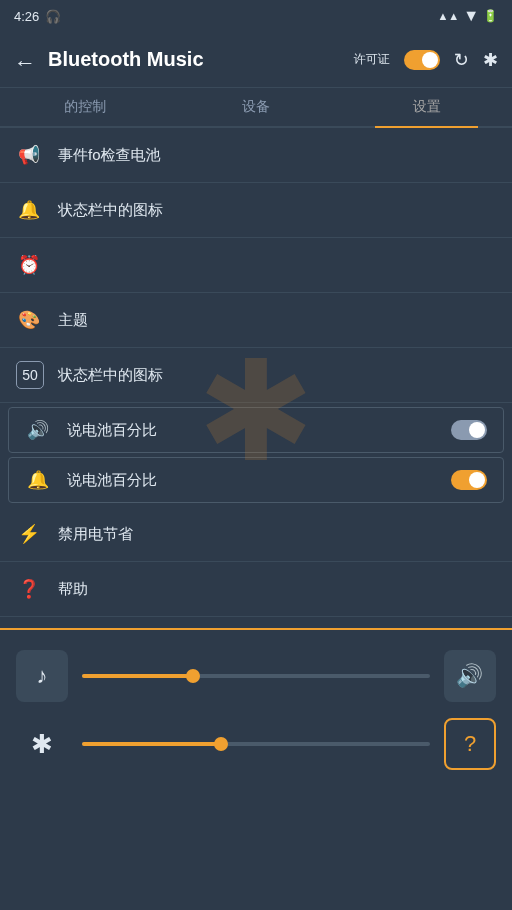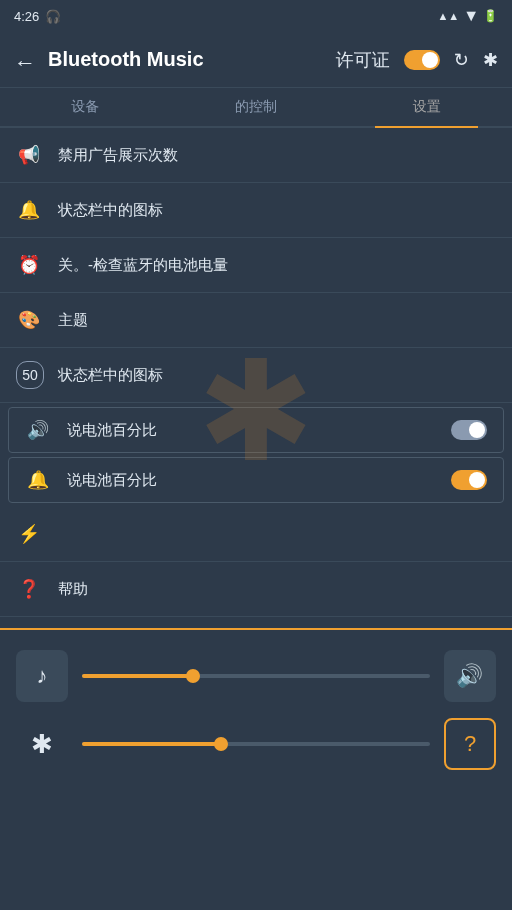--- a/index.html
+++ b/index.html
@@ -54,21 +54,21 @@
       font-size: 20px;
       font-weight: bold;
       color: #ffffff;
     }
     .header-right {
       display: flex;
       align-items: center;
       gap: 14px;
     }
     .permission-label {
-      font-size: 18px;
+      font-size: 12px;
       color: #e0e8f0;
     }
     .toggle-on {
       width: 36px;
       height: 20px;
       background: #f0a030;
       border-radius: 10px;
       position: relative;
       cursor: pointer;
     }
@@ -312,71 +312,71 @@
   <div class="header-right">
     <span class="permission-label">许可证</span>
     <div class="toggle-on"></div>
     <span style="font-size:18px; color:#e0e8f0; cursor:pointer;">↻</span>
     <span style="font-size:18px; color:#e0e8f0; cursor:pointer;">✱</span>
   </div>
 </div>
 
 <div class="tab-bar">
   <div class="tab">
+    <span>的控制</span>
+  </div>
+  <div class="tab">
     <span>设备</span>
-  </div>
-  <div class="tab">
-    <span>的控制</span>
   </div>
   <div class="tab active">
     <span>设置</span>
   </div>
 </div>
 
 <div class="settings-content">
 
   <div class="setting-item">
     <div class="setting-icon">📢</div>
-    <span class="setting-text">禁用广告展示次数</span>
+    <span class="setting-text">事件fo检查电池</span>
   </div>
 
   <div class="setting-item">
     <div class="setting-icon">🔔</div>
     <span class="setting-text">状态栏中的图标</span>
   </div>
 
   <div class="setting-item">
     <div class="setting-icon">⏰</div>
-    <span class="setting-text">关。-检查蓝牙的电池电量</span>
   </div>
 
   <div class="setting-item">
     <div class="setting-icon">🎨</div>
     <span class="setting-text">主题</span>
   </div>
 
   <div class="setting-item">
-    <div class="setting-icon" style="font-size:14px; border:1px solid #8a9ab0; border-radius:11px; padding:2px 4px;">50</div>
+    <div class="setting-icon" style="font-size:14px; border:1px solid #8a9ab0; border-radius:5px; padding:2px 4px;">50</div>
     <span class="setting-text">状态栏中的图标</span>
   </div>
 
   <div class="setting-item-toggle">
     <div class="setting-icon">🔊</div>
     <span class="setting-text">说电池百分比</span>
     <div class="toggle-off"></div>
   </div>
 
   <div class="setting-item-toggle">
     <div class="setting-icon">🔔</div>
     <span class="setting-text">说电池百分比</span>
     <div class="toggle-on-small"></div>
   </div>
 
   <div class="setting-item">
     <div class="setting-icon">⚡</div>
+    <span class="setting-text">禁用电节省</span>
   </div>
 
   <div class="setting-item">
     <div class="setting-icon">❓</div>
     <span class="setting-text">帮助</span>
   </div>
 
   <div class="setting-item">
     
     

